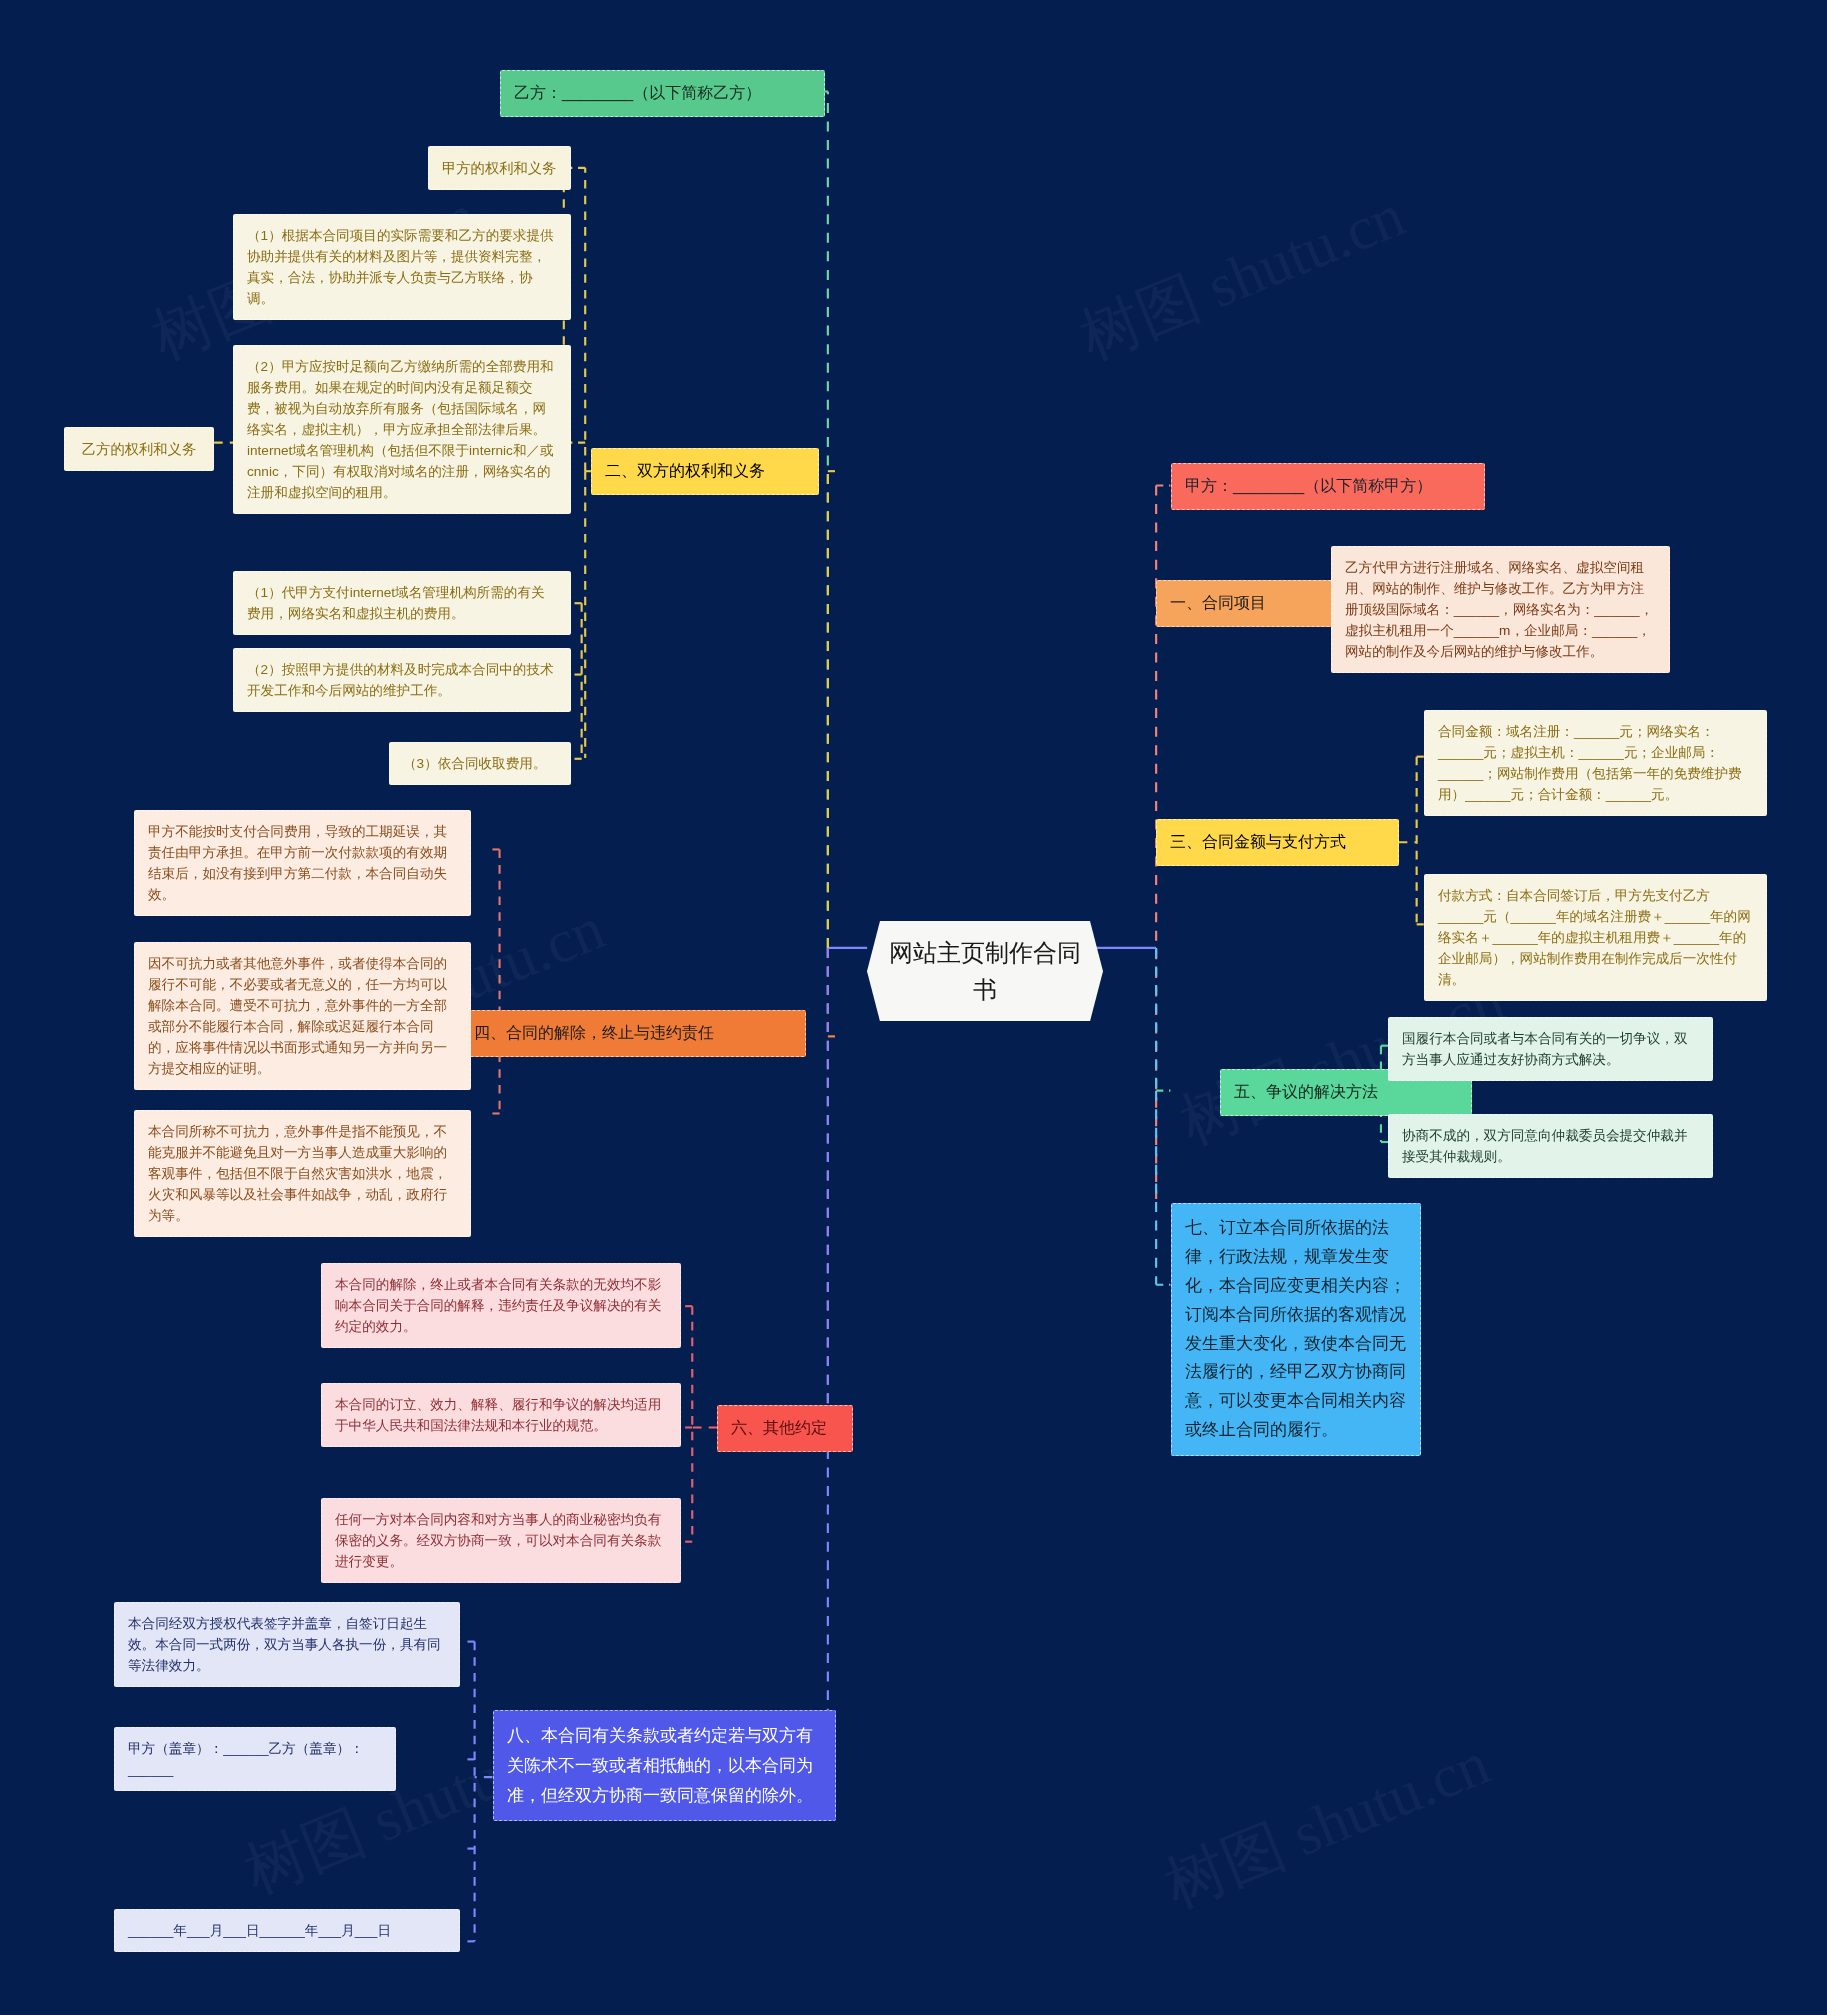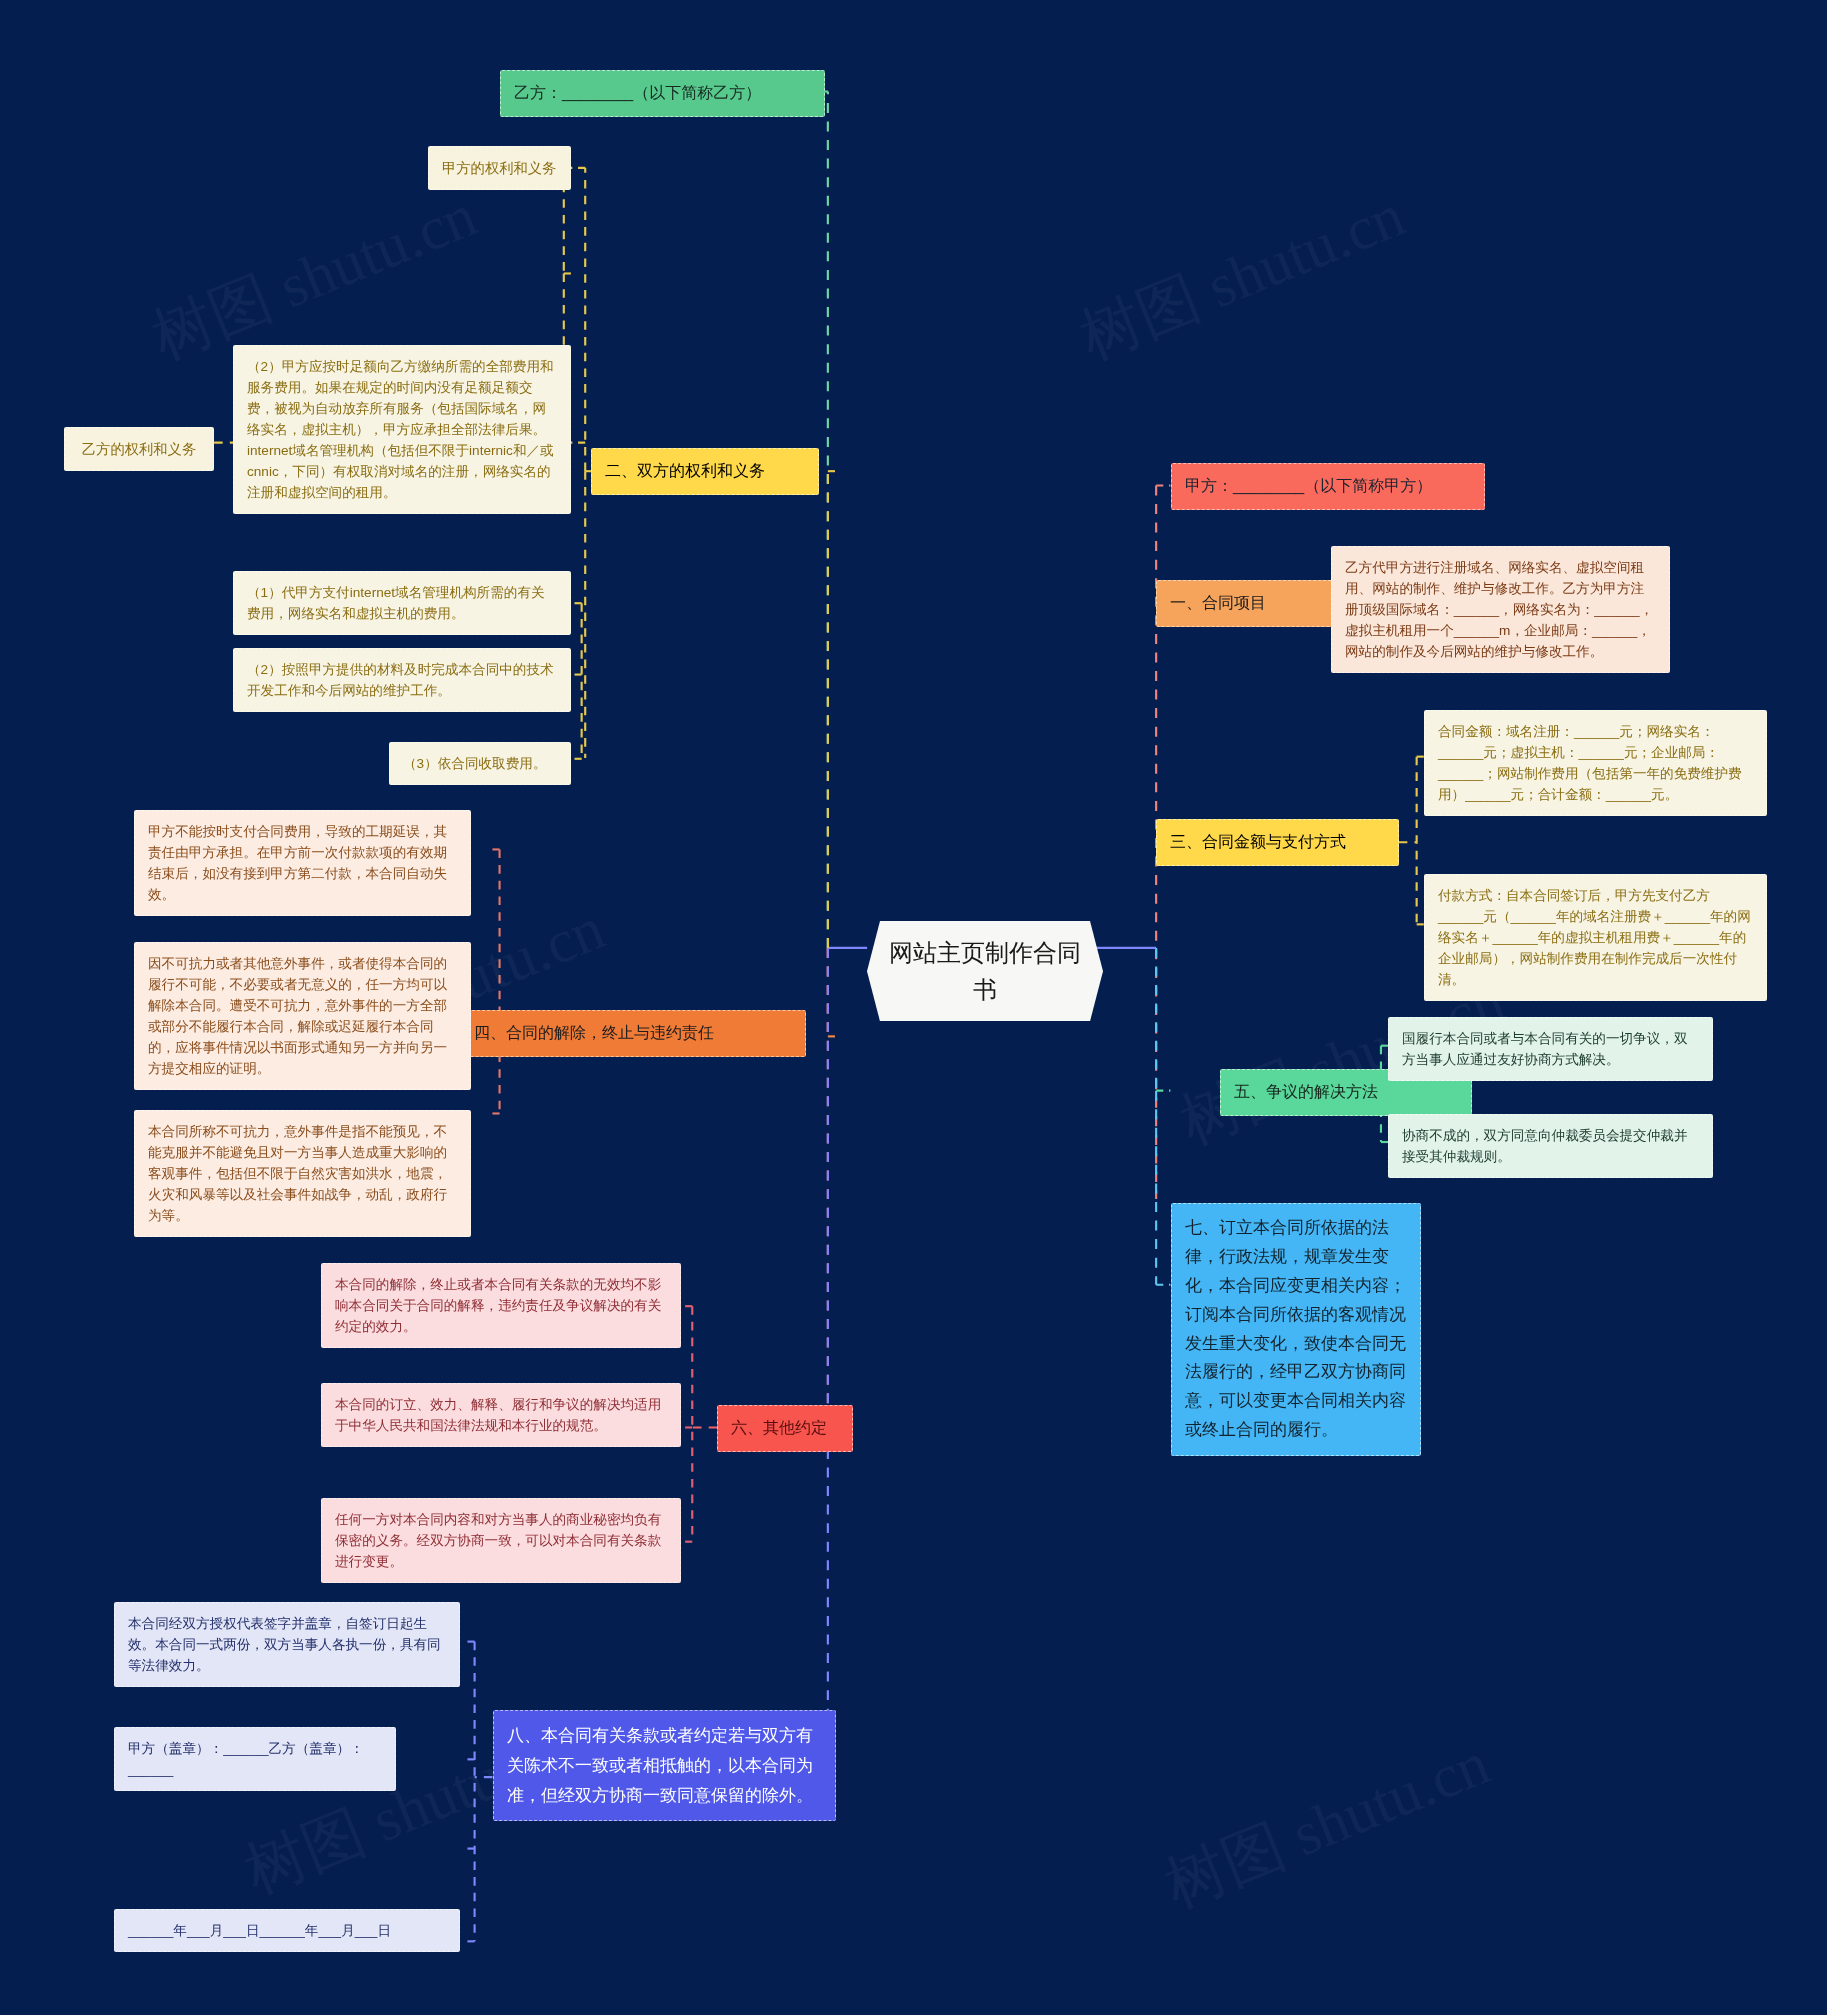--- a/index.html
+++ b/index.html
@@ -153,20 +153,21 @@
   </svg>
 
   <div class="node root" style="left:867px;top:921px;width:236px;">网站主页制作合同书</div>
 
   <div class="node c-green-head t-head" style="left:500px;top:70px;width:325px;">乙方：________（以下简称乙方）</div>
 
   <div class="node c-yellow-head t-head" style="left:591px;top:448px;width:228px;">二、双方的权利和义务</div>
 
   <div class="node c-cream t-body" style="left:428px;top:146px;width:143px;">甲方的权利和义务</div>
 
+  <div class="node c-cream-light t-small" style="left:233px;top:214px;width:338px;">（1）根据本合同项目的实际需要和乙方的要求提供协助并提供有关的材料及图片等，提供资料完整，真实，合法，协助并派专人负责与乙方联络，协调。</div>
 
   <div class="node c-cream-light t-small" style="left:233px;top:345px;width:338px;">（2）甲方应按时足额向乙方缴纳所需的全部费用和服务费用。如果在规定的时间内没有足额足额交费，被视为自动放弃所有服务（包括国际域名，网络实名，虚拟主机），甲方应承担全部法律后果。internet域名管理机构（包括但不限于internic和／或cnnic，下同）有权取消对域名的注册，网络实名的注册和虚拟空间的租用。</div>
 
   <div class="node c-cream t-body" style="left:64px;top:427px;width:150px;text-align:center;">乙方的权利和义务</div>
 
   <div class="node c-cream-light t-small" style="left:233px;top:571px;width:338px;">（1）代甲方支付internet域名管理机构所需的有关费用，网络实名和虚拟主机的费用。</div>
 
   <div class="node c-cream-light t-small" style="left:233px;top:648px;width:338px;">（2）按照甲方提供的材料及时完成本合同中的技术开发工作和今后网站的维护工作。</div>
 
   <div class="node c-cream-light t-small" style="left:389px;top:742px;width:182px;">（3）依合同收取费用。</div>

